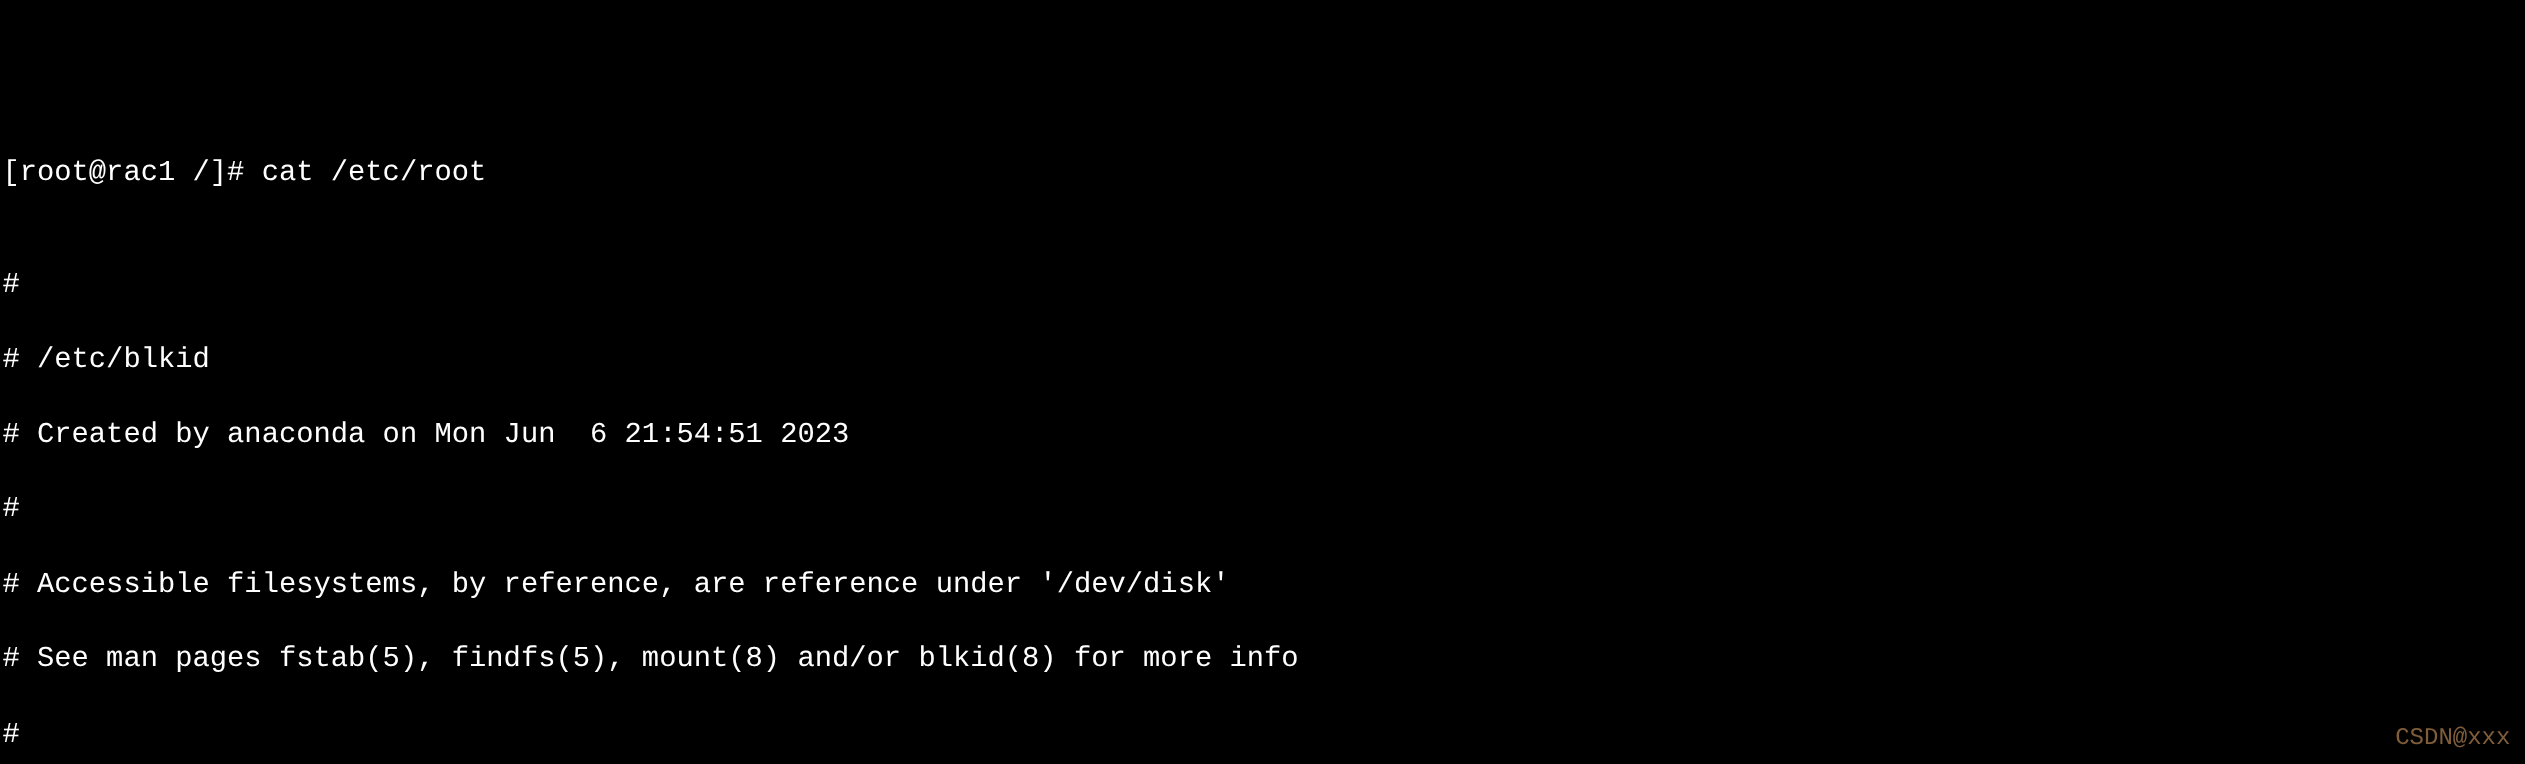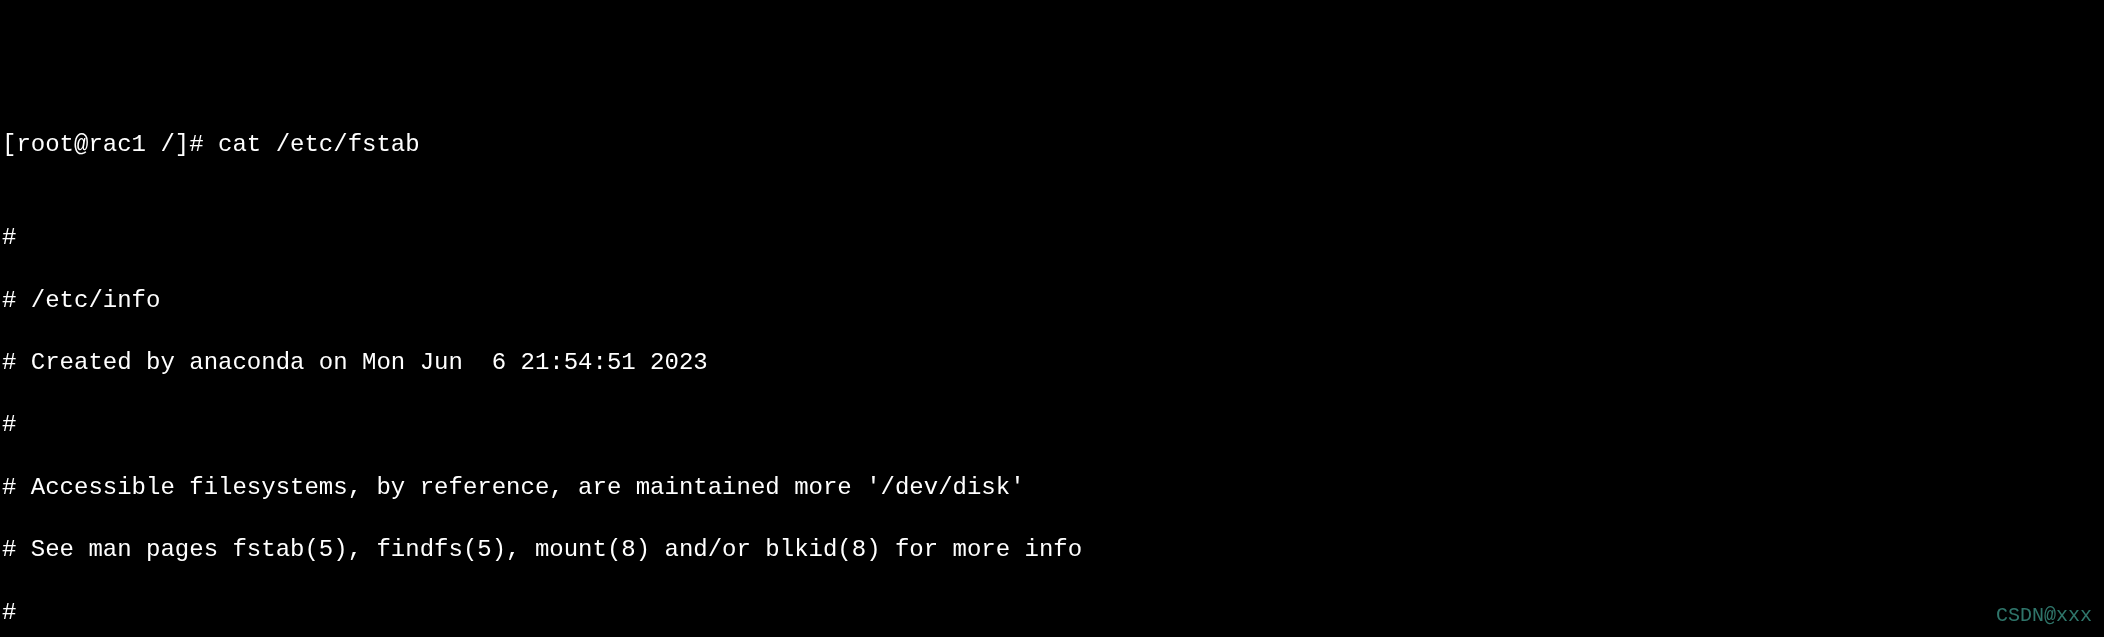--- a/index.html
+++ b/index.html
@@ -19,37 +19,37 @@
       width: 2104px;
       height: 637px;
     }
     .terminal-line {
       white-space: pre;
     }
     .watermark {
       position: absolute;
       bottom: 8px;
       right: 12px;
-      color: #5eead4;
+      color: #fdba74;
       opacity: 0.5;
       font-size: 20px;
     }
   </style>
 </head>
 <body>
 
 
 
-<div class="terminal-line">[root@rac1 /]# cat /etc/fstab</div>
+<div class="terminal-line">[root@rac1 /]# cat /etc/root</div>
 <div class="terminal-line"></div>
 <div class="terminal-line">#</div>
-<div class="terminal-line"># /etc/info</div>
+<div class="terminal-line"># /etc/blkid</div>
 <div class="terminal-line"># Created by anaconda on Mon Jun  6 21:54:51 2023</div>
 <div class="terminal-line">#</div>
-<div class="terminal-line"># Accessible filesystems, by reference, are maintained more '/dev/disk'</div>
+<div class="terminal-line"># Accessible filesystems, by reference, are reference under '/dev/disk'</div>
 <div class="terminal-line"># See man pages fstab(5), findfs(5), mount(8) and/or blkid(8) for more info</div>
 <div class="terminal-line">#</div>
 
 
 
 
 
 
 
 <div class="watermark">CSDN@xxx</div>

